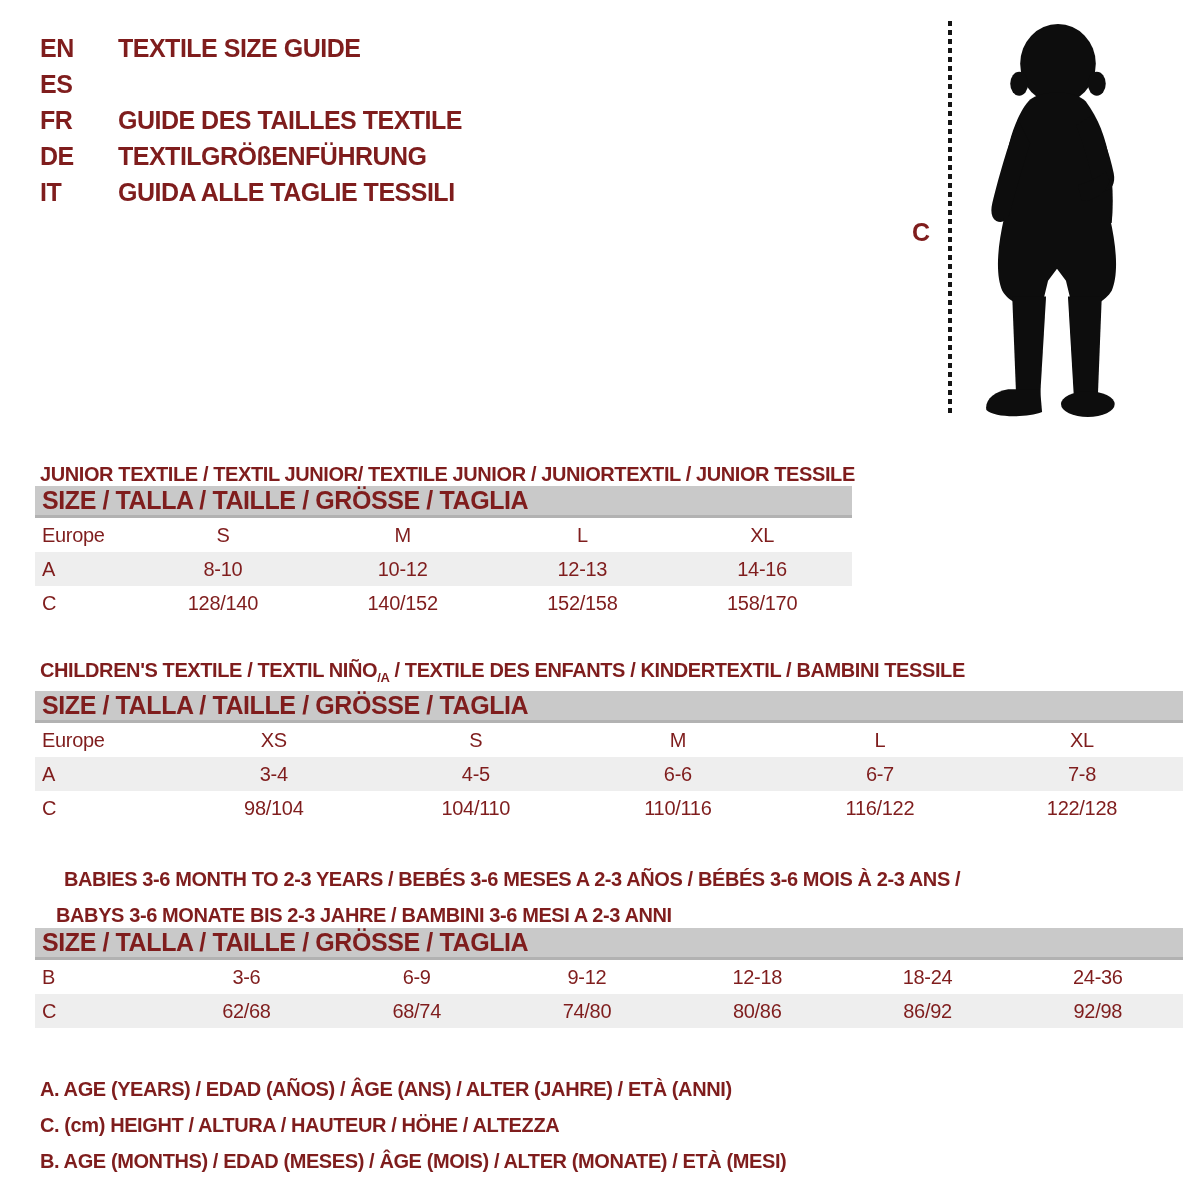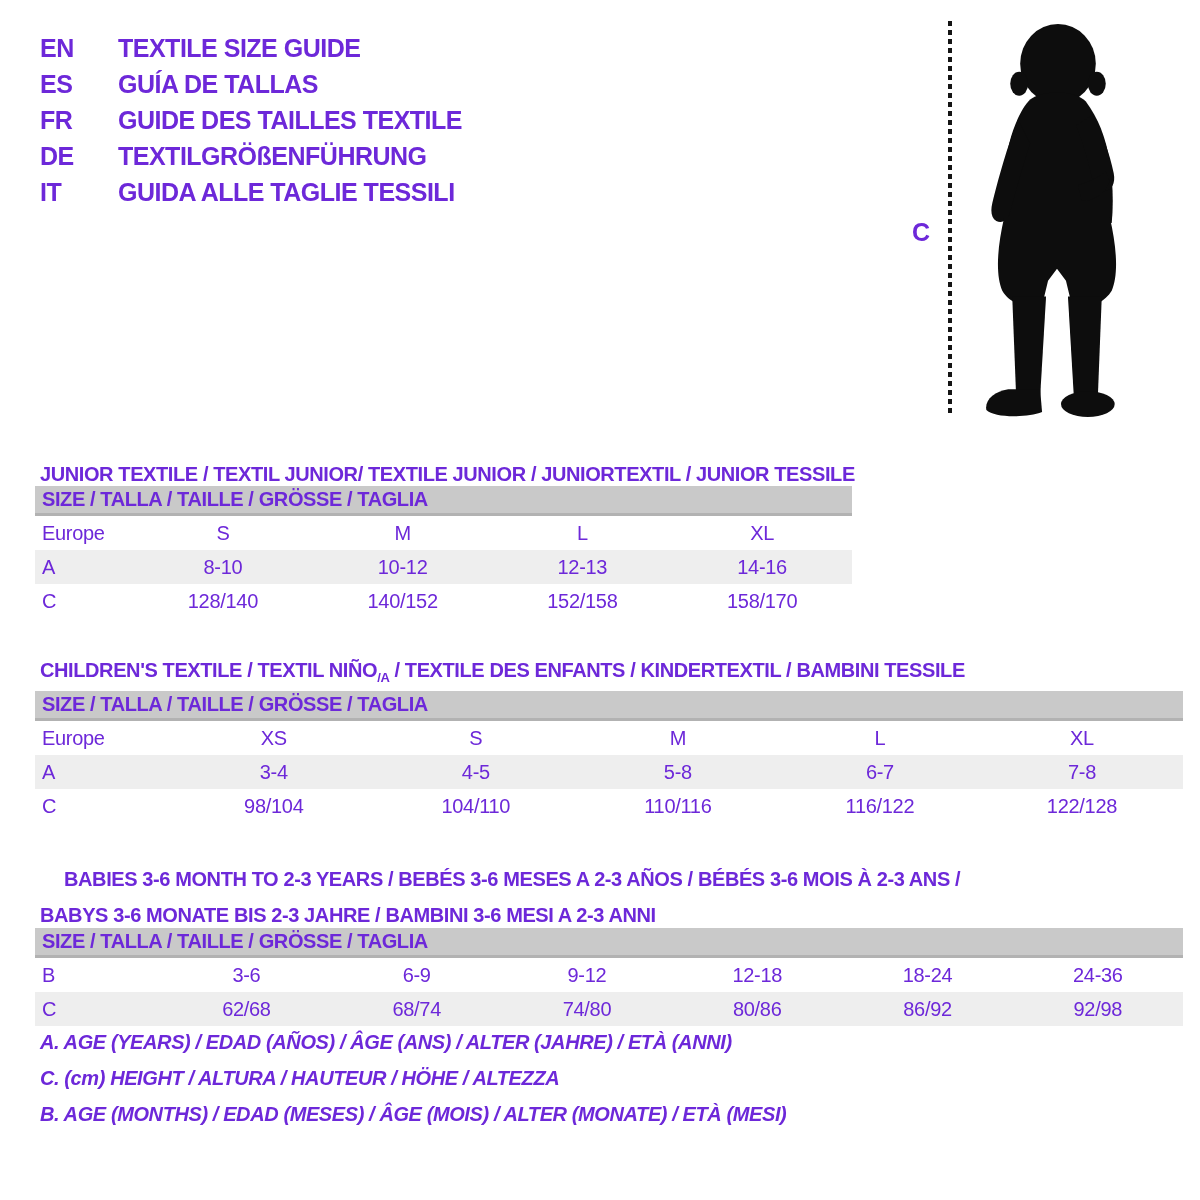--- a/index.html
+++ b/index.html
@@ -2,21 +2,21 @@
 <html><head>
 <meta charset="utf-8">
 <style>
   html, body { margin: 0; padding: 0; background: #ffffff; }
   .page {
     position: relative;
     width: 1200px;
     height: 1200px;
     background: #ffffff;
     font-family: "Liberation Sans", sans-serif;
-    color: #6d28d9;
+    color: #7f1d1d;
     overflow: hidden;
   }
 
   
   .lang-block { position: absolute; left: 40px; top: 30px; }
   .lang-row { display: grid; grid-template-columns: 78px auto; height: 36px; align-items: center; }
   .lang-code, .lang-title {
     font-size: 25px; font-weight: 700; letter-spacing: -0.5px; white-space: nowrap;
   }
 
@@ -33,70 +33,69 @@
 
   
   .section-title {
     position: absolute; left: 40px;
     font-size: 20px; font-weight: 700; letter-spacing: -0.4px; white-space: nowrap;
   }
   .section-title sub { font-size: 13px; font-weight: 700; }
   .t1-title { top: 446px; }
   .t2-title { top: 642px; }
   .t3-title-1 { top: 851px; margin-left: 24px; }
-  .t3-title-2 { top: 887px; }
+  .t3-title-2 { top: 887px; margin-left: 16px; }
 
   
   .size-table {
     position: absolute; left: 35px;
     border-collapse: collapse; table-layout: fixed;
   }
   .t1 { top: 486px; width: 817px; }
   .t2 { top: 691px; width: 1148px; }
   .t3 { top: 928px; width: 1148px; }
 
   .size-table thead th {
     background: #c9c9c9;
     border-bottom: 3px solid #b2b2b2;
     height: 27px;
     text-align: left;
     padding: 0 7px 0 7px;
-    font-size: 20px; font-weight: 700; letter-spacing: -0.4px; white-space: nowrap;
+    font-size: 25px; font-weight: 700; letter-spacing: -0.4px; white-space: nowrap;
   }
   .size-table td {
     height: 34px;
     text-align: center;
     font-size: 20px; font-weight: 400; letter-spacing: -0.3px;
     padding: 0;
   }
   .size-table td.lbl { text-align: left; padding-left: 7px; }
   .size-table tbody tr:nth-child(2) td { background: #eeeeee; }
   .col-label { width: 12%; }
   .t3 .col-label { width: 11%; }
 
   
-  .legend { position: absolute; left: 40px; top: 1024px; font-style: italic; }
+  .legend { position: absolute; left: 40px; top: 1071px; }
   .legend-line {
     height: 36px; display: flex; align-items: center;
     font-size: 20px; font-weight: 700; letter-spacing: -0.4px; white-space: nowrap;
   }
 </style>
 </head>
 <body>
 
 <div class="page">
 
   <div class="lang-block">
     <div class="lang-row">
       <span class="lang-code">EN</span>
       <span class="lang-title">TEXTILE SIZE GUIDE</span>
     </div>
     <div class="lang-row">
       <span class="lang-code">ES</span>
-      <span class="lang-title">GUÍA DE TALLAS</span>
     </div>
     <div class="lang-row">
       <span class="lang-code">FR</span>
       <span class="lang-title">GUIDE DES TAILLES TEXTILE</span>
     </div>
     <div class="lang-row">
       <span class="lang-code">DE</span>
       <span class="lang-title">TEXTILGRÖßENFÜHRUNG</span>
     </div>
     <div class="lang-row">
@@ -182,21 +181,21 @@
         <td>XS</td>
         <td>S</td>
         <td>M</td>
         <td>L</td>
         <td>XL</td>
       </tr>
       <tr>
         <td class="lbl">A</td>
         <td>3-4</td>
         <td>4-5</td>
-        <td>5-8</td>
+        <td>6-6</td>
         <td>6-7</td>
         <td>7-8</td>
       </tr>
       <tr>
         <td class="lbl">C</td>
         <td>98/104</td>
         <td>104/110</td>
         <td>110/116</td>
         <td>116/122</td>
         <td>122/128</td>

